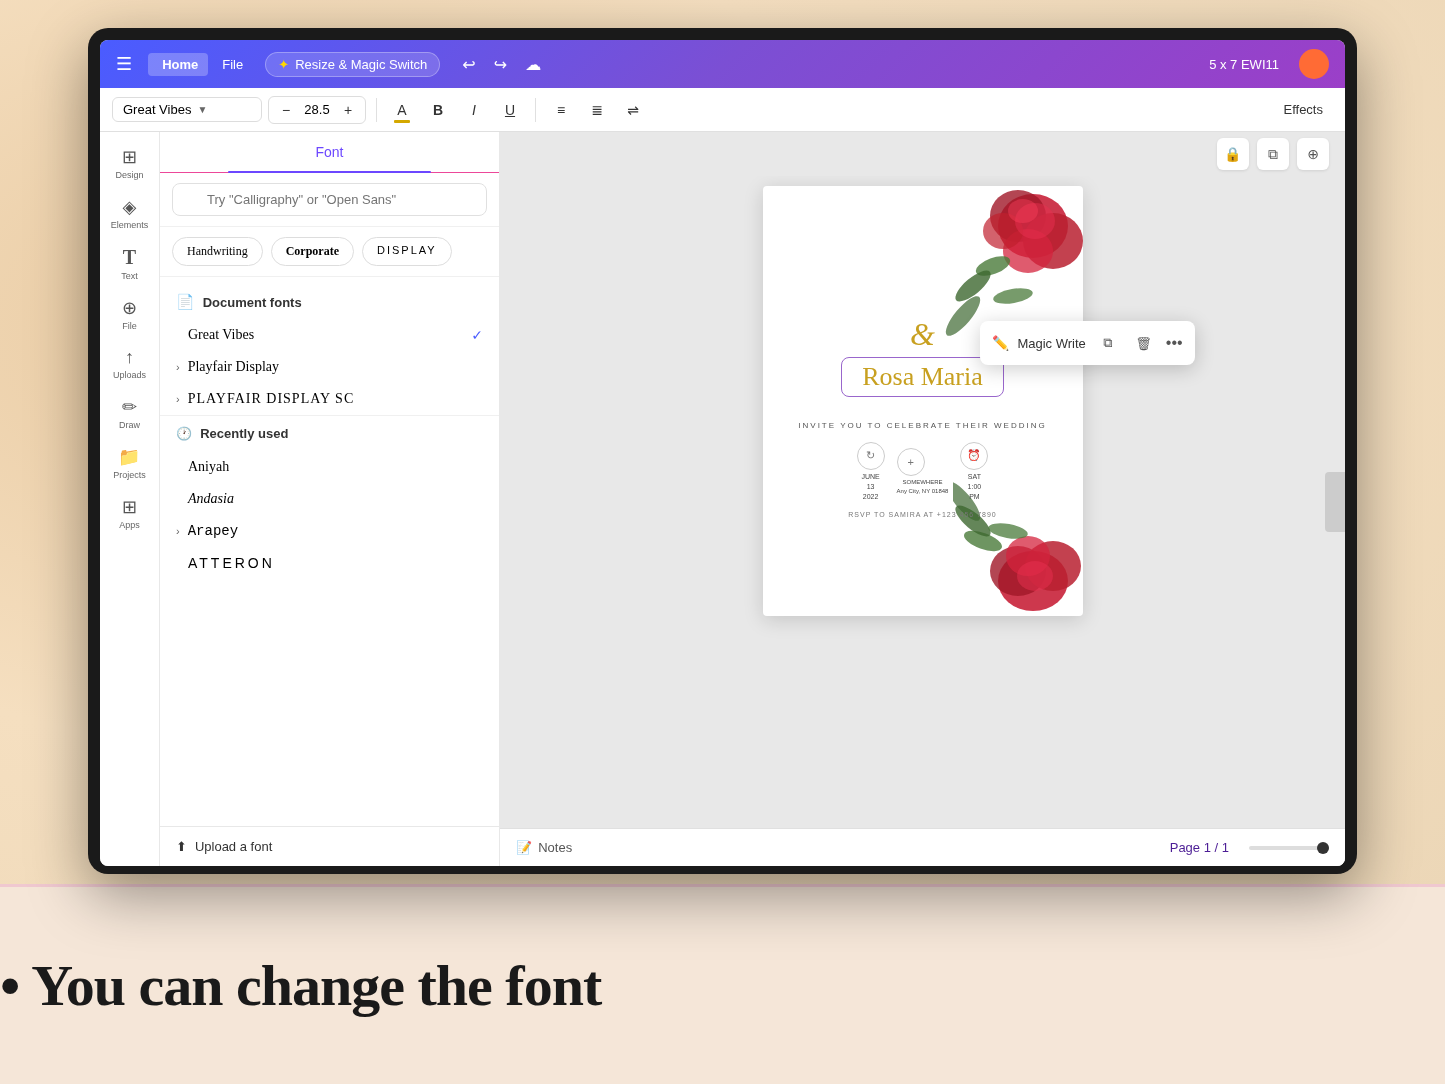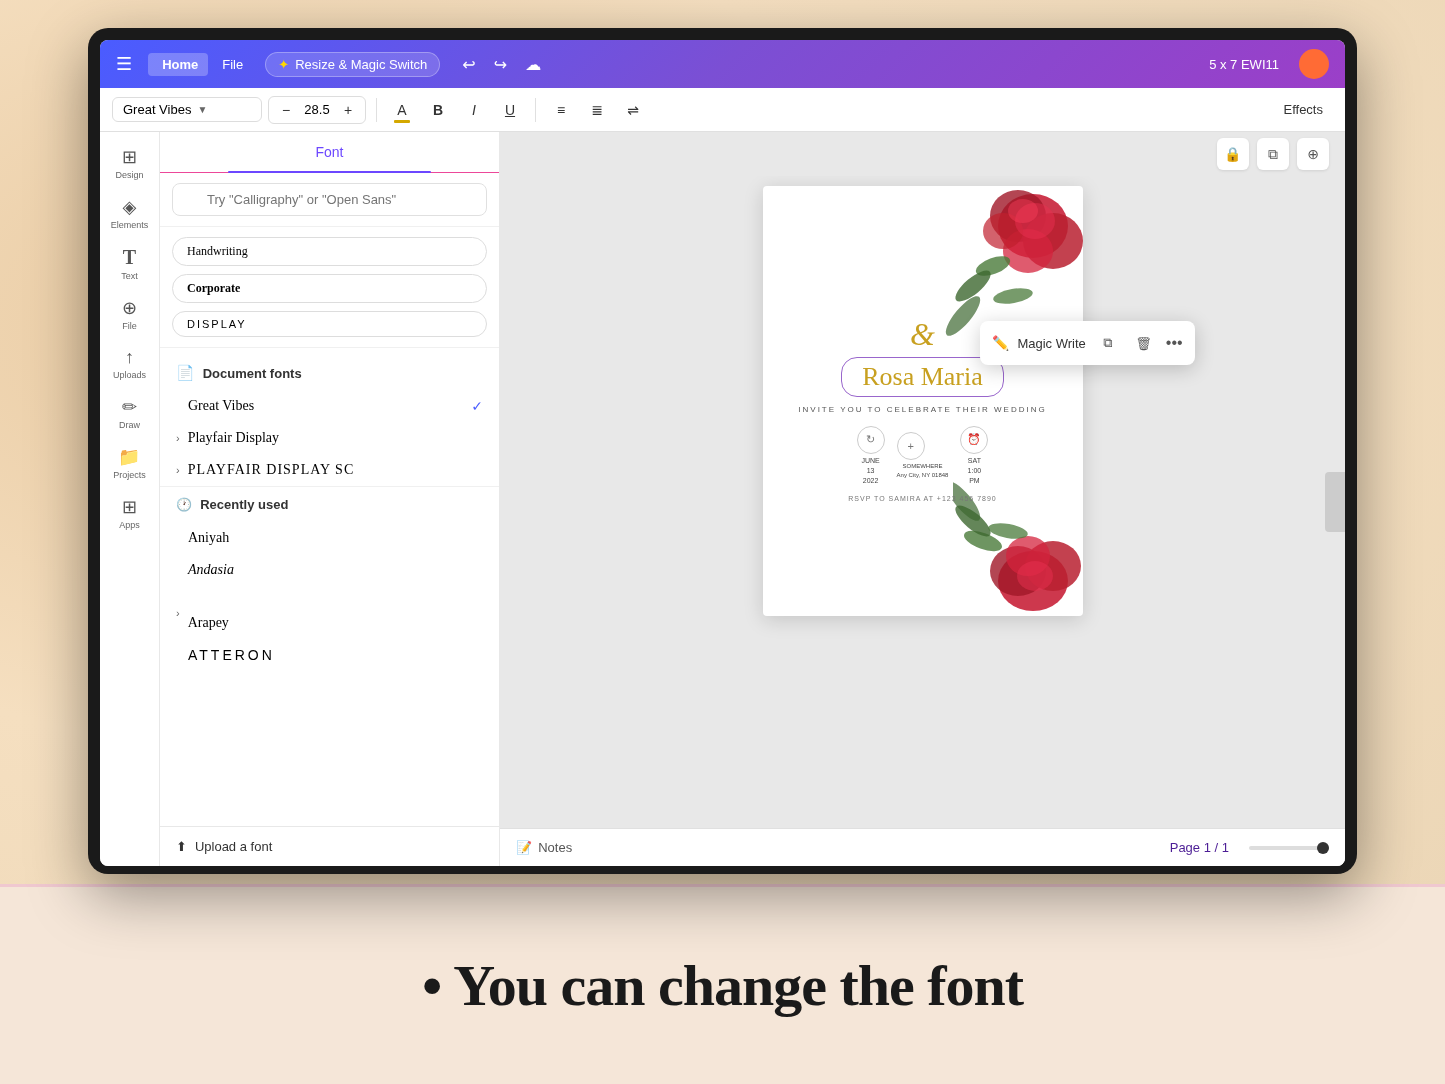--- a/index.html
+++ b/index.html
@@ -23,21 +23,21 @@
     .bottom-caption {
       position: absolute;
       bottom: 0;
       left: 0;
       right: 0;
       height: 200px;
       background: #f5e6d8;
       border-top: 3px solid #f0c8d0;
       display: flex;
       align-items: center;
-      justify-content: center;
+      justify-content: flex-start;
     }
     .bottom-caption-text {
       font-size: 58px;
       font-weight: 900;
       font-family: Georgia, 'Times New Roman', serif;
       color: #1a1a1a;
       letter-spacing: -1px;
     }
     .bullet {
       margin-right: 12px;
@@ -325,21 +325,20 @@
       transform: translateY(-50%);
       color: #999;
       font-size: 14px;
     }
 
     .font-style-chips {
       display: flex;
       gap: 8px;
       padding: 10px 12px;
       border-bottom: 1px solid #f0f0f0;
-      flex-direction: column;
     }
     .font-chip {
       padding: 6px 14px;
       border: 1px solid #ddd;
       border-radius: 20px;
       font-size: 12px;
       cursor: pointer;
       white-space: nowrap;
       background: white;
     }
@@ -392,21 +391,21 @@
       color: #333;
       border-top: 1px solid #f0f0f0;
     }
 
     
     .font-great-vibes { font-family: 'Brush Script MT', cursive; font-size: 16px; }
     .font-playfair { font-family: Georgia, serif; font-size: 14px; }
     .font-playfair-sc { font-family: Georgia, serif; font-variant: small-caps; font-size: 13px; text-transform: uppercase; letter-spacing: 1px; }
     .font-aniyah { font-family: 'Brush Script MT', cursive; font-size: 18px; }
     .font-andasia { font-family: 'Brush Script MT', cursive; font-size: 16px; font-style: italic; }
-    .font-arapey { font-family: Liberation Serif, serif; font-size: 14px; margin-top: 21px; }
+    .font-arapey { font-family: Liberation Mono, monospace; font-size: 14px; }
     .font-atteron { font-family: 'Arial Narrow', sans-serif; font-size: 13px; letter-spacing: 3px; text-transform: uppercase; }
 
     .upload-font-btn {
       display: flex;
       align-items: center;
       gap: 8px;
       padding: 12px 16px;
       border-top: 1px solid #e8e8e8;
       font-size: 13px;
       color: #333;
@@ -469,35 +468,35 @@
       position: absolute;
       inset: 0;
       display: flex;
       flex-direction: column;
       align-items: center;
       padding: 20px;
     }
 
     .card-name-box {
       border: 1.5px solid #9966cc;
-      border-radius: 16px;
+      border-radius: 8px;
       padding: 4px 20px;
       margin-top: 4px;
     }
     .card-name {
       font-family: 'Brush Script MT', cursive;
       font-size: 26px;
       color: #c8a020;
     }
 
     .card-subtitle {
       font-size: 8px;
       letter-spacing: 2px;
       color: #555;
-      margin-top: 8px;
+      margin-top: 24px;
       text-transform: uppercase;
       text-align: center;
     }
 
     .card-details-row {
       display: flex;
       align-items: center;
       gap: 12px;
       margin-top: 12px;
     }

